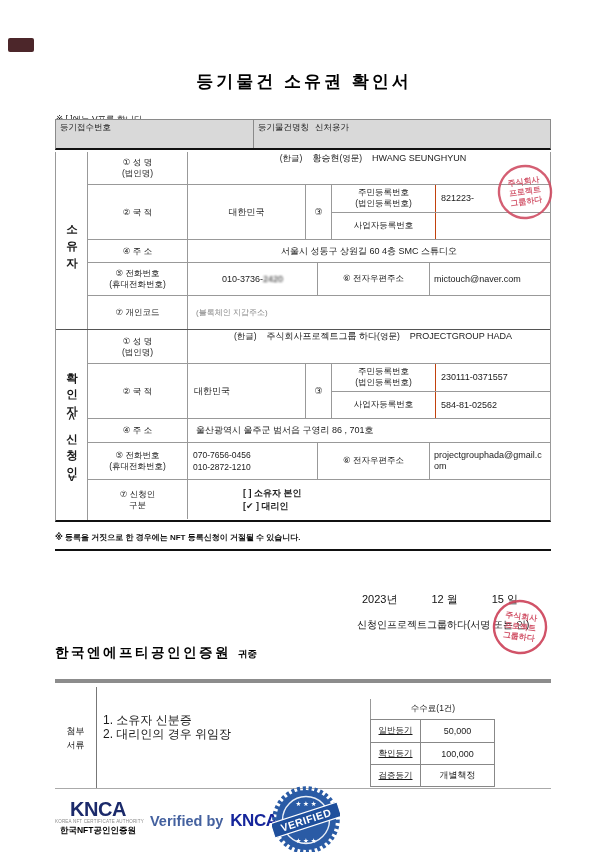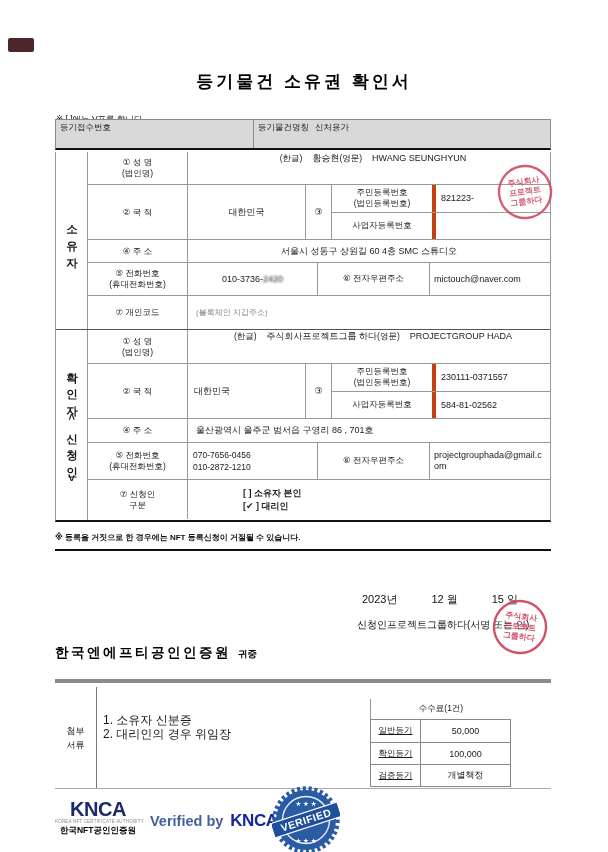--- a/index.html
+++ b/index.html
@@ -45,21 +45,21 @@
   .name-line { display:flex; gap:10px; }
   .name-line .nv { font-size:9px; }
 
   .nat-val { width:118px; border-right:1px solid #999; display:flex; align-items:center;
     justify-content:center; font-size:9px; }
   .ap .nat-val { justify-content:flex-start; padding-left:6px; }
   .c3 { width:26px; border-right:1px solid #999; display:flex; align-items:center; justify-content:center; font-size:9px; }
   .subrows { flex:1; display:flex; flex-direction:column; }
   .sub { flex:1; display:flex; }
   .sub:first-child { border-bottom:1px solid #999; }
-  .sublab { width:104px; border-right:4px solid #c2410c; display:flex; flex-direction:column;
+  .sublab { width:104px; border-right:1px solid #c2410c; display:flex; flex-direction:column;
     align-items:center; justify-content:center; font-size:8.5px; line-height:11px; text-align:center; }
   .subval { flex:1; display:flex; align-items:center; padding-left:5px; font-size:9px; }
 
   .addr-val { flex:1; display:flex; align-items:center; justify-content:center; font-size:9px; }
   .ap .addr-val { justify-content:flex-start; padding-left:8px; }
 
   .phone-val { width:130px; border-right:1px solid #999; display:flex; flex-direction:column;
     align-items:center; justify-content:center; font-size:9px; line-height:12px; }
   .ap .phone-val { align-items:flex-start; padding-left:5px; font-size:8.5px; }
   .masked { filter:blur(0.8px); }
@@ -84,21 +84,21 @@
   .recipient .main { font-size:13.5px; font-weight:bold; letter-spacing:2.5px; color:#000; }
   .recipient .suffix { font-size:9.5px; font-weight:bold; color:#000; }
 
   .grey-bar { position:absolute; left:55px; top:679px; width:496px; height:4px; background:#8c8c8c; }
 
   .attach { position:absolute; left:55px; top:687px; width:496px; height:102px; border-bottom:1px solid #aaa; }
   .attach-label { position:absolute; left:0; top:0; width:42px; height:100%; border-right:1px solid #777;
     display:flex; flex-direction:column; align-items:center; justify-content:center;
     font-size:9px; line-height:14px; }
   .attach-items { position:absolute; left:48px; top:26px; font-size:12px; line-height:14px; }
-  .fee-box { position:absolute; left:315px; top:12px; width:141px; }
+  .fee-box { position:absolute; left:315px; top:12px; width:125px; }
   .fee-title { height:20px; border-left:1px solid #999; display:flex; align-items:center;
     justify-content:center; font-size:8.5px; }
   .fee-grid { border:1px solid #888; }
   .fee-row { display:flex; height:22px; }
   .fee-row + .fee-row { border-top:1px solid #888; }
   .fee-name { width:50px; border-right:1px solid #888; display:flex; align-items:center;
     justify-content:center; font-size:8.5px;text-decoration:underline; }
   .fee-val { flex:1; display:flex; align-items:center; justify-content:center; font-size:9px; }
 
   .knca-logo { position:absolute; left:55px; top:799px; width:86px; text-align:center; }

